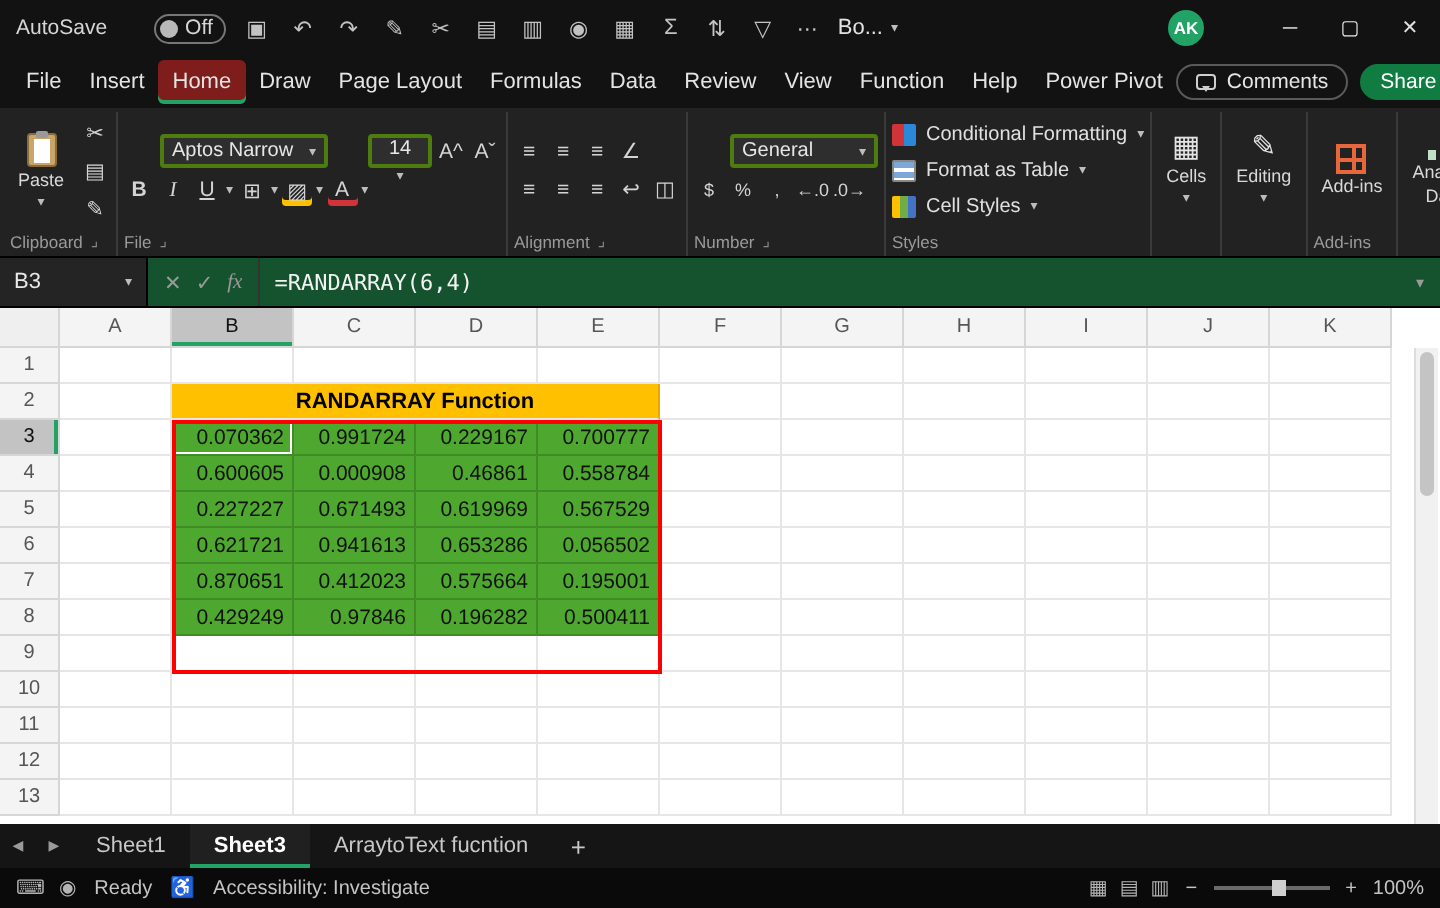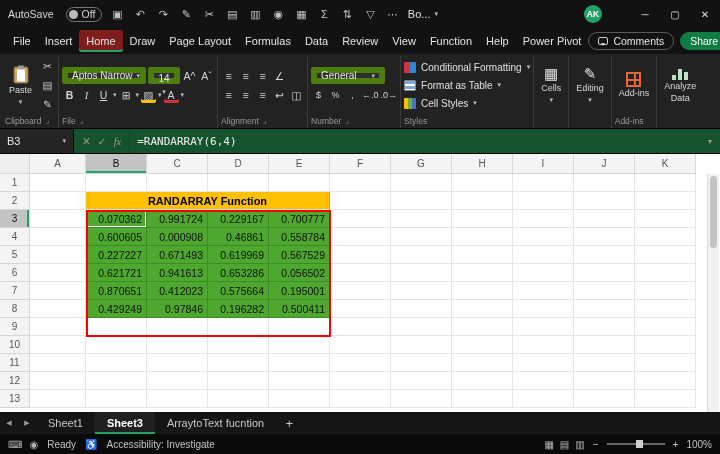--- a/index.html
+++ b/index.html
@@ -3,21 +3,21 @@
 <meta charset="utf-8">
 <style>
   * { margin:0; padding:0; box-sizing:border-box; }
   html,body { width:720px; height:454px; overflow:hidden; background:#000;
               font-family:"Liberation Sans", sans-serif; }
   .app { width:720px; height:454px; display:flex; flex-direction:column; background:#141414; }
 
   
   .titlebar { height:28px; background:#121212; color:#d6d6d6; display:flex; align-items:center;
               padding-left:8px; gap:8px; font-size:10.5px; overflow:hidden; white-space:nowrap; }
-  .autosave { display:flex; align-items:center; gap:12px; }
+  .autosave { display:flex; align-items:center; gap:23px; }
   .toggle { display:flex; align-items:center; gap:4px; border:1px solid #777; border-radius:8px;
             padding:1px 6px 1px 2px; height:15px; }
   .knob { width:9px; height:9px; border-radius:50%; background:#b9b9b9; }
   .qat { display:flex; align-items:center; gap:9px; color:#c2c2c2; font-size:11px; }
   .qicon { display:inline-flex; width:14px; justify-content:center; cursor:default; }
   .qat-more { color:#c2c2c2; padding:0 2px; }
   .wbname { display:flex; align-items:center; gap:4px; color:#e2e2e2; font-size:11px; }
   .chev { font-size:7px; color:#bdbdbd; }
   .tb-right { margin-left:auto; display:flex; align-items:center; height:100%; }
   .avatar { width:18px; height:18px; border-radius:50%; background:var(--accent,#21A366); color:#fff;
@@ -47,22 +47,22 @@
   .rgroup + .rgroup { border-left:1px solid #3a3a3a; }
   .rcontent { flex:1; display:flex; align-items:center; gap:4px; }
   .rcontent.col { flex-direction:column; align-items:flex-start; justify-content:center; gap:3px; }
   .rcaption { height:15px; font-size:8.5px; color:#9a9a9a; display:flex; align-items:center;
               justify-content:flex-start; gap:4px; }
   .launch { font-size:8px; color:#8a8a8a; }
   .bigbtn { display:flex; flex-direction:column; align-items:center; justify-content:center;
             font-size:9px; gap:2px; padding:2px 4px; text-align:center; line-height:1.1; }
   .bigbtn .glyph { font-size:15px; color:#e4e4e4; }
   .clip-col { display:flex; flex-direction:column; gap:3px; font-size:10px; color:#cfcfcf; }
-  .rselect { background:#2e2e2e; border:6px solid #4d7c0f; border-radius:2px; font-size:10px;
-             height:17px; padding:0 4px; display:flex; align-items:center; gap:4px; color:#e6e6e6; }
+  .rselect { background:#2e2e2e; border:2px solid #4d7c0f; border-radius:2px; font-size:10px;
+             height:17px; padding:0 4px; display:flex; align-items:center; gap:4px; color:#e6e6e6;margin-left:18px; }
   .iconrow { display:flex; align-items:center; gap:2px; }
   .icon-btn { min-width:15px; height:16px; display:inline-flex; align-items:center; justify-content:center;
               font-size:10.5px; color:#d4d4d4; border-radius:2px; }
   .icon-btn.num { font-size:9px; }
   .b { font-weight:bold; } .i { font-style:italic; font-family:"Liberation Serif",serif; }
   .u { text-decoration:underline; }
   .colorbar-y { box-shadow:inset 0 -3px 0 #FFC000; } .colorbar-r { box-shadow:inset 0 -3px 0 #d13438; }
   .style-item { display:flex; align-items:center; gap:5px; font-size:10px; height:15px; color:#e0e0e0; }
   .style-swatch { width:12px; height:11px; border-radius:1px; }
   .sw0 { background:linear-gradient(90deg,#d13438 50%,#2b88d8 50%); }

